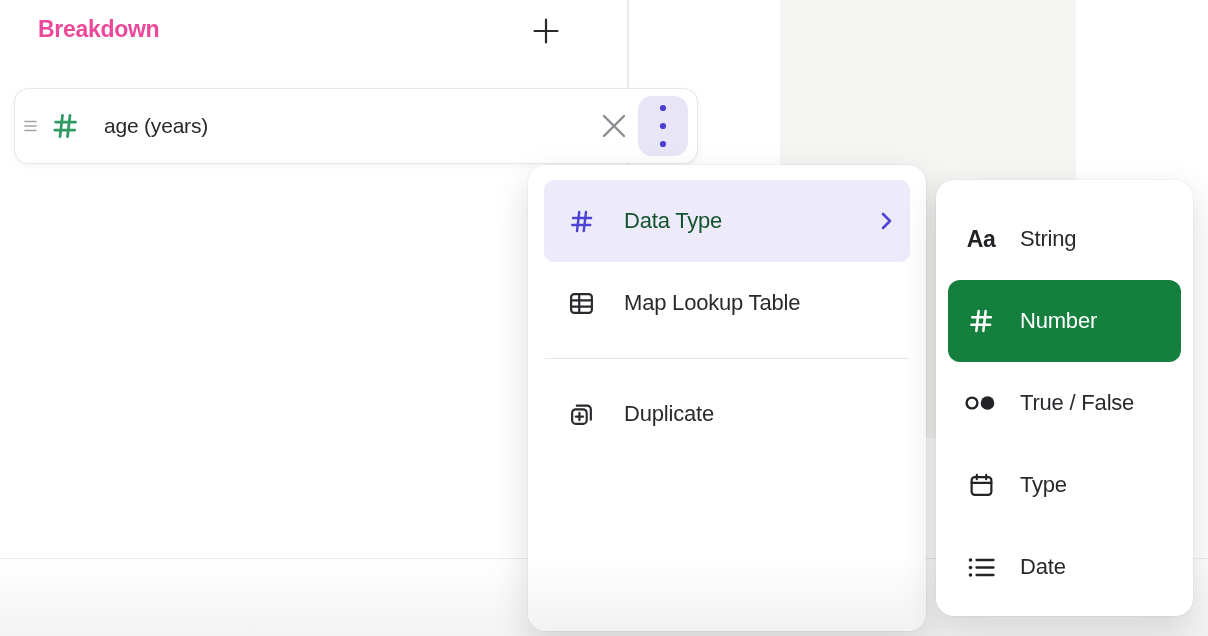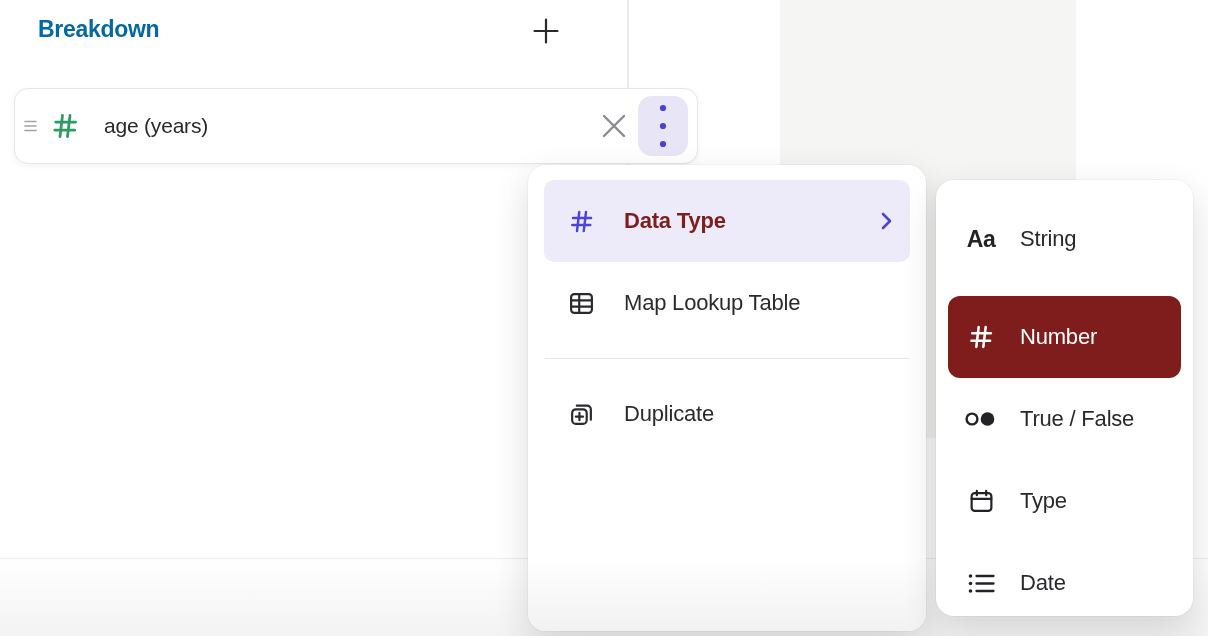--- a/index.html
+++ b/index.html
@@ -12,21 +12,21 @@
   .stage { position:absolute; inset:0; }
 
   
   .vline { position:absolute; left:627px; top:0; width:2px; height:636px; background:#EBEBEB; }
   .gray-rect { position:absolute; left:780px; top:0; width:296px; height:438px; background:#F5F5F4; }
   .footer-band { position:absolute; left:0; top:558px; width:100%; height:78px;
     border-top:1px solid #ECECEC; background:linear-gradient(180deg,#FFFFFF 0%,#F3F3F3 100%); }
 
   
   .page-title { position:absolute; left:38px; top:16px; font-size:23px; font-weight:700;
-    color:#0369a1; letter-spacing:-0.3px; }
+    color:#ec4899; letter-spacing:-0.3px; }
   .add-btn { position:absolute; left:526px; top:11px; width:40px; height:40px; border:none;
     background:transparent; display:flex; align-items:center; justify-content:center; cursor:pointer; }
 
   
   .field-card { position:absolute; left:14px; top:88px; width:684px; height:76px;
     background:#fff; border:1px solid #E6E6EB; border-radius:14px;
     box-shadow:0 2px 6px rgba(25,25,50,0.05);
     display:flex; align-items:center; }
   .drag { margin-left:9px; display:flex; }
   .hash-green { margin-left:13px; display:flex; }
@@ -38,34 +38,34 @@
     margin-right:9px; display:flex; align-items:center; justify-content:center; cursor:pointer; }
 
   
   .menu { position:absolute; left:528px; top:165px; width:398px; height:466px;
     background:#fff; border-radius:18px; padding:15px 16px;
     box-shadow:0 0 0 1px rgba(0,0,0,0.03), 0 14px 36px rgba(0,0,0,0.14);
     overflow:hidden; }
   .menu-row { height:82px; border-radius:10px; display:flex; align-items:center;
     padding:0 18px 0 22px; font-size:22px; color:#2A2A2E; letter-spacing:-0.2px; cursor:pointer; }
   .menu-row .mi { width:30px; display:flex; justify-content:center; margin-right:28px; }
-  .menu-row.active { background:#EDEBFA; color:#7f1d1d;font-weight:bold; }
+  .menu-row.active { background:#EDEBFA; color:#14532d; }
   .chev { margin-left:auto; display:flex; }
   .menu-divider { height:1px; background:#E7E7E7; margin:14px 1px; }
   .menu-fade { position:absolute; left:0; right:0; bottom:0; height:74px; pointer-events:none;
     background:linear-gradient(180deg, rgba(243,243,243,0) 0%, #F2F2F2 100%); }
 
   
   .submenu { position:absolute; left:936px; top:180px; width:257px; height:436px;
     background:#fff; border-radius:18px; padding:18px 12px;
     box-shadow:0 0 0 1px rgba(0,0,0,0.03), 0 14px 36px rgba(0,0,0,0.14); }
   .sub-row { height:82px; border-radius:12px; display:flex; align-items:center;
     padding:0 10px 0 16px; font-size:22px; color:#29292D; letter-spacing:-0.2px; cursor:pointer; }
   .sub-row .si { width:34px; display:flex; justify-content:center; margin-right:22px; }
-  .sub-row.selected { background:#7f1d1d; color:#ffffff;margin-top:16px; }
+  .sub-row.selected { background:#15803d; color:#ffffff; }
   .aa-glyph { font-size:23px; font-weight:600; color:#232327; letter-spacing:-0.5px; }
 
   svg { display:block; }
 </style>
 </head>
 <body>
 
 <div class="stage">
 
   <div class="vline"></div>

